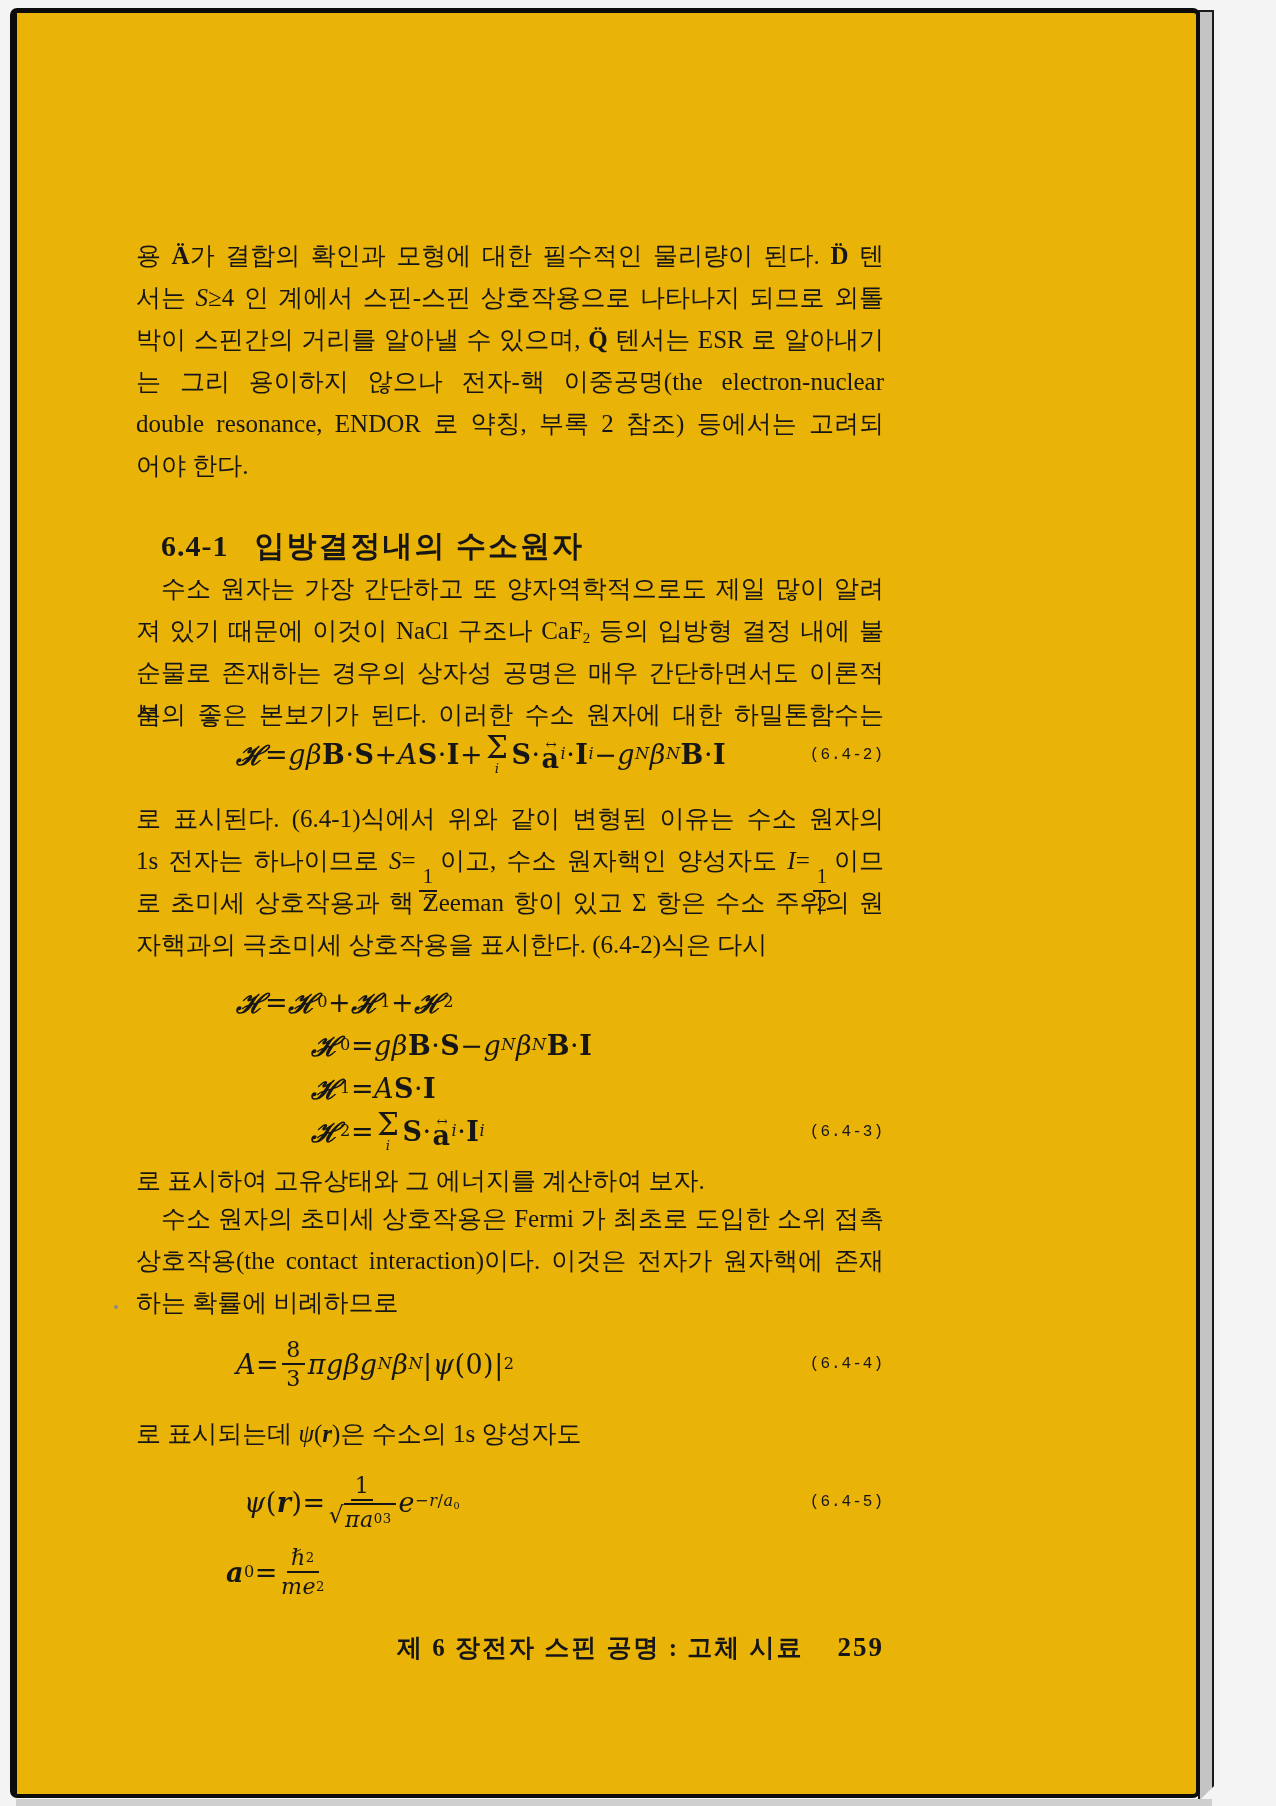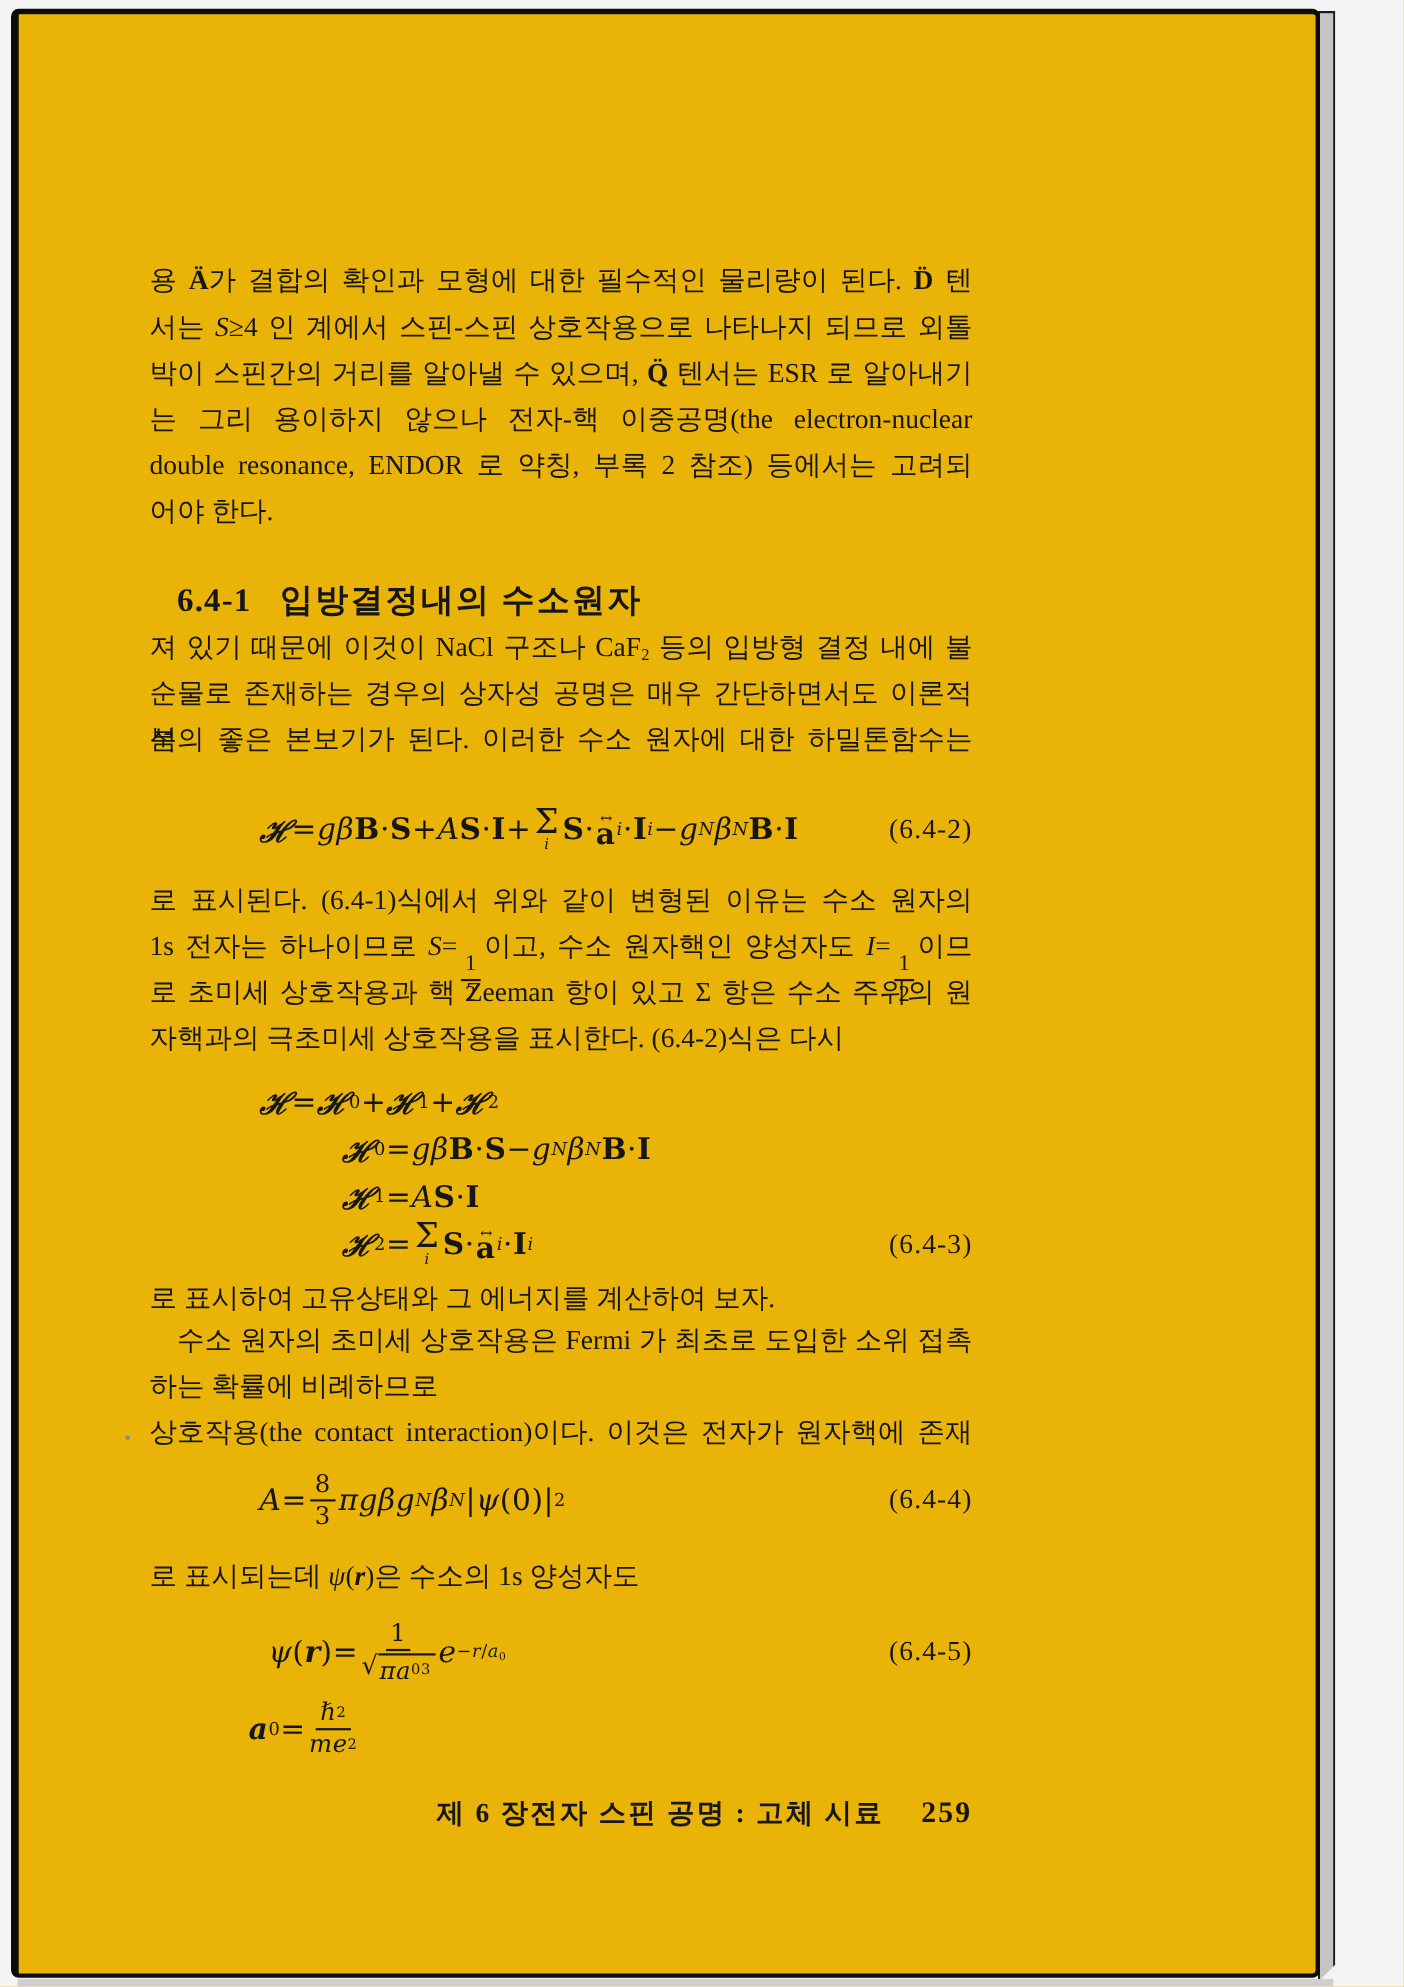--- a/index.html
+++ b/index.html
@@ -40,21 +40,21 @@
   .jl{white-space:normal;text-align:justify;text-align-last:justify;}
   .ind{text-indent:25px;}
   
   .heading{padding-left:25px;font-weight:bold;font-size:30px;line-height:40px;}
   .heading .hnum{letter-spacing:1px;}
   .heading .htitle{margin-left:26px;letter-spacing:2px;}
   
   .eq{font-family:"DejaVu Serif","Liberation Serif",serif;font-size:27px;}
   .eqrow{display:flex;align-items:center;min-height:43px;}
   .eqtoks{display:inline-flex;align-items:center;letter-spacing:0.5px;}
-  .eqnum{margin-left:auto;font-size:25px;font-family:Liberation Serif, serif;letter-spacing:1px;}
+  .eqnum{margin-left:auto;font-size:16px;font-family:Liberation Mono, monospace;letter-spacing:1px;}
   #eq4 .eqrow{min-height:58px;}
   #eq5 .eqrow.r0{min-height:74px;}
   #eq5 .eqrow.r1{min-height:66px;}
   
   .i{font-style:italic;}
   .b{font-weight:bold;}
   .bi{font-weight:bold;font-style:italic;}
   .scr{font-family:"DejaVu Serif",serif;font-style:italic;font-weight:bold;}
   .sb{font-size:0.6em;vertical-align:-0.28em;line-height:1;}
   .sp{font-size:0.6em;vertical-align:0.55em;line-height:1;}
@@ -111,20 +111,21 @@
           <div class="ln jl"><span>는 그리 용이하지 않으나 전자-핵 이중공명(the electron-nuclear</span></div>
           <div class="ln jl"><span>double resonance, ENDOR 로 약칭, 부록 2 참조) 등에서는 고려되</span></div>
           <div class="ln"><span>어야 한다.</span></div>
         </div>
 
       <div id="heading" class="block heading">
         <span class="hnum">6.4-1</span><span class="htitle">입방결정내의 수소원자</span>
       </div>
 
       <div id="p2" class="block">
+          <div class="ln jl ind"><span>수소 원자는 가장 간단하고 또 양자역학적으로도 제일 많이 알려</span></div>
           <div class="ln jl"><span>져 있기 때문에 이것이 NaCl 구조나 CaF</span><span class="sb">2</span><span> 등의 입방형 결정 내에 불</span></div>
           <div class="ln jl"><span>순물로 존재하는 경우의 상자성 공명은 매우 간단하면서도 이론적 분</span></div>
           <div class="ln jl"><span>석의 좋은 본보기가 된다. 이러한 수소 원자에 대한 하밀톤함수는</span></div>
         </div>
 
       <div id="eq2" class="block eq">
           <div class="eqrow r0" style="padding-left: 100px;">
             <span class="eqtoks">
               <span class="scr">ℋ</span>
               <span>=</span>
@@ -256,22 +257,22 @@
             <span class="eqnum">(6.4-3)</span>
           </div>
         </div>
 
       <div id="p4" class="block">
           <div class="ln"><span>로 표시하여 고유상태와 그 에너지를 계산하여 보자.</span></div>
         </div>
 
       <div id="p5" class="block">
           <div class="ln jl ind"><span>수소 원자의 초미세 상호작용은 Fermi 가 최초로 도입한 소위 접촉</span></div>
+          <div class="ln jl"><span>상호작용(the contact interaction)이다. 이것은 전자가 원자핵에 존재</span></div>
           <div class="ln"><span>하는 확률에 비례하므로</span></div>
-          <div class="ln jl"><span>상호작용(the contact interaction)이다. 이것은 전자가 원자핵에 존재</span></div>
         </div>
 
       <div id="eq4" class="block eq">
           <div class="eqrow r0" style="padding-left: 100px;">
             <span class="eqtoks">
               <span class="i">A</span>
               <span>=</span>
               <span class="frac">
                 <span class="fn">
                   <span>8</span>

